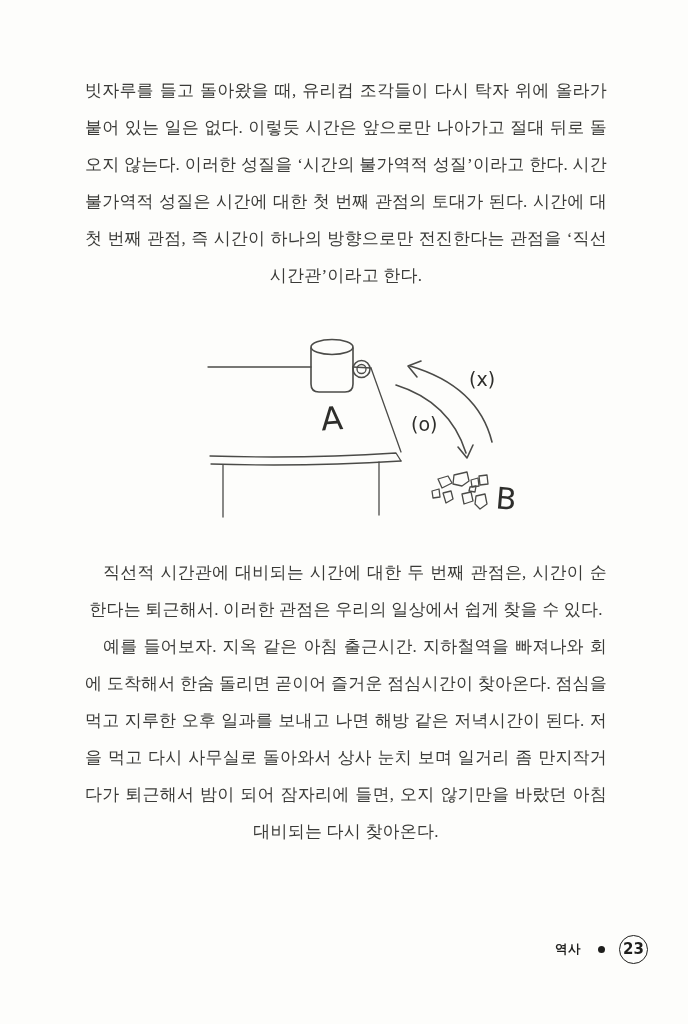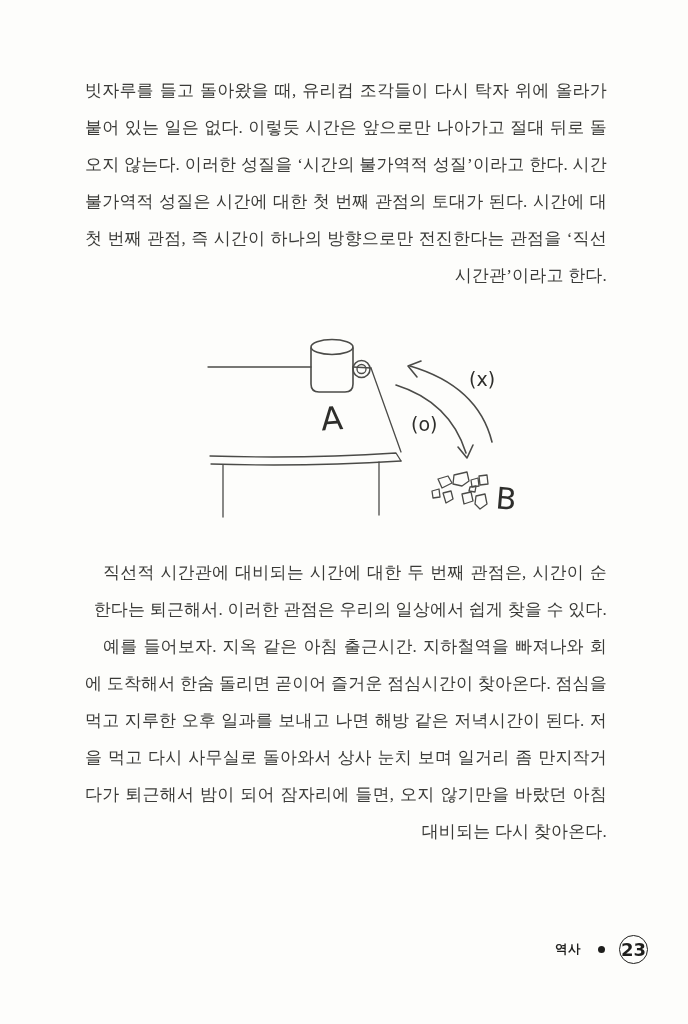--- a/index.html
+++ b/index.html
@@ -24,21 +24,21 @@
   }
   .tb1{top:72px;}
   .tb2{top:554px;}
   .tline{
     font-size:17px;
     line-height:37px;
     height:37px;
     letter-spacing:0.2px;
     overflow:hidden;
     white-space:nowrap;
-    text-align:right;
+    text-align:center;
   }
   .just{
     white-space:normal;
     text-align:justify;
     text-align-last:justify;
   }
   .indent{text-indent:18px;}
   .illustration{
     position:absolute;
     left:190px;top:328px;
@@ -82,21 +82,21 @@
   .footer-pagecircle{
     width:29px;height:29px;
     border:1.8px solid #1e1e1c;
     border-radius:50%;
     display:flex;
     align-items:center;
     justify-content:center;
     background:var(--bg);
   }
   .footer-pagenum{
-    font-size:18px;
+    font-size:15px;
     font-weight:bold;
     color:#1e1e1c;
   }
 </style>
 </head>
 <body>
 
 <div class="page">
 
   <div class="textblock tb1">

